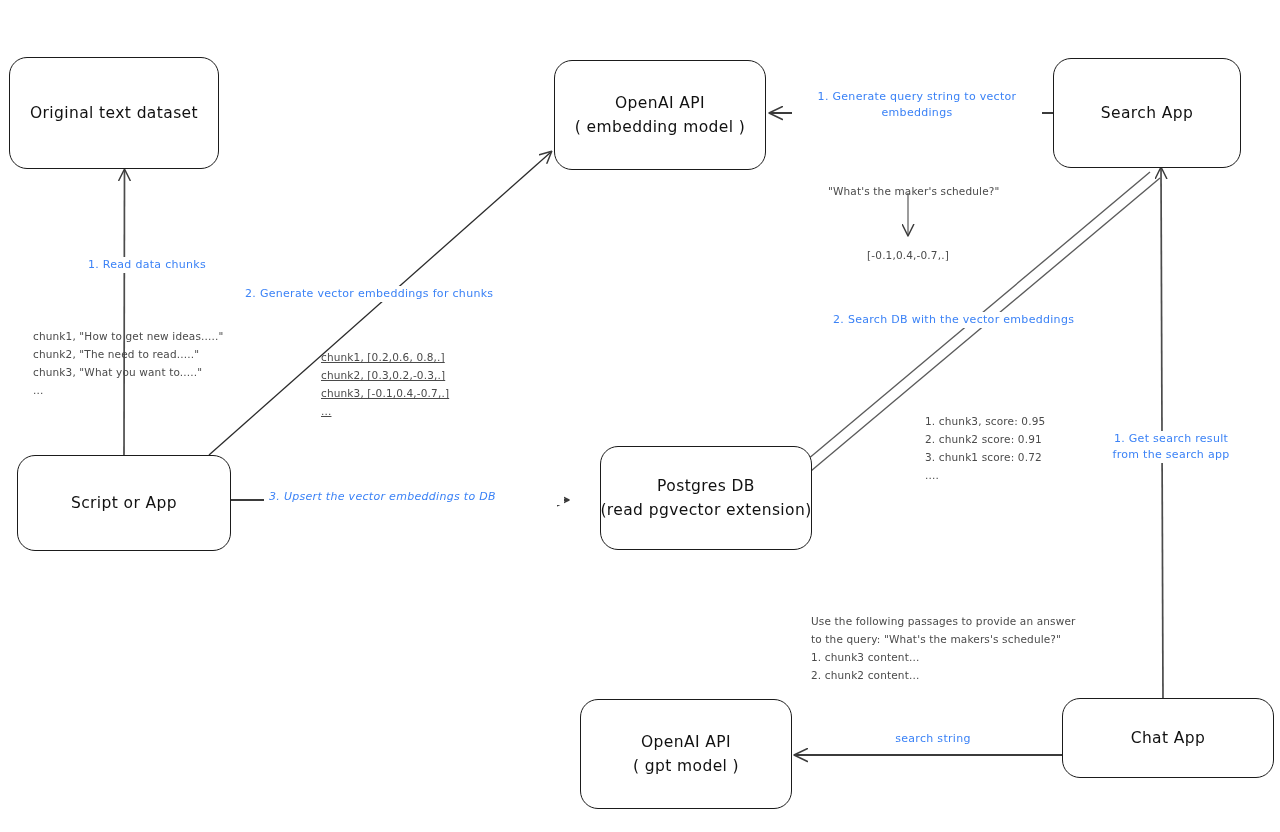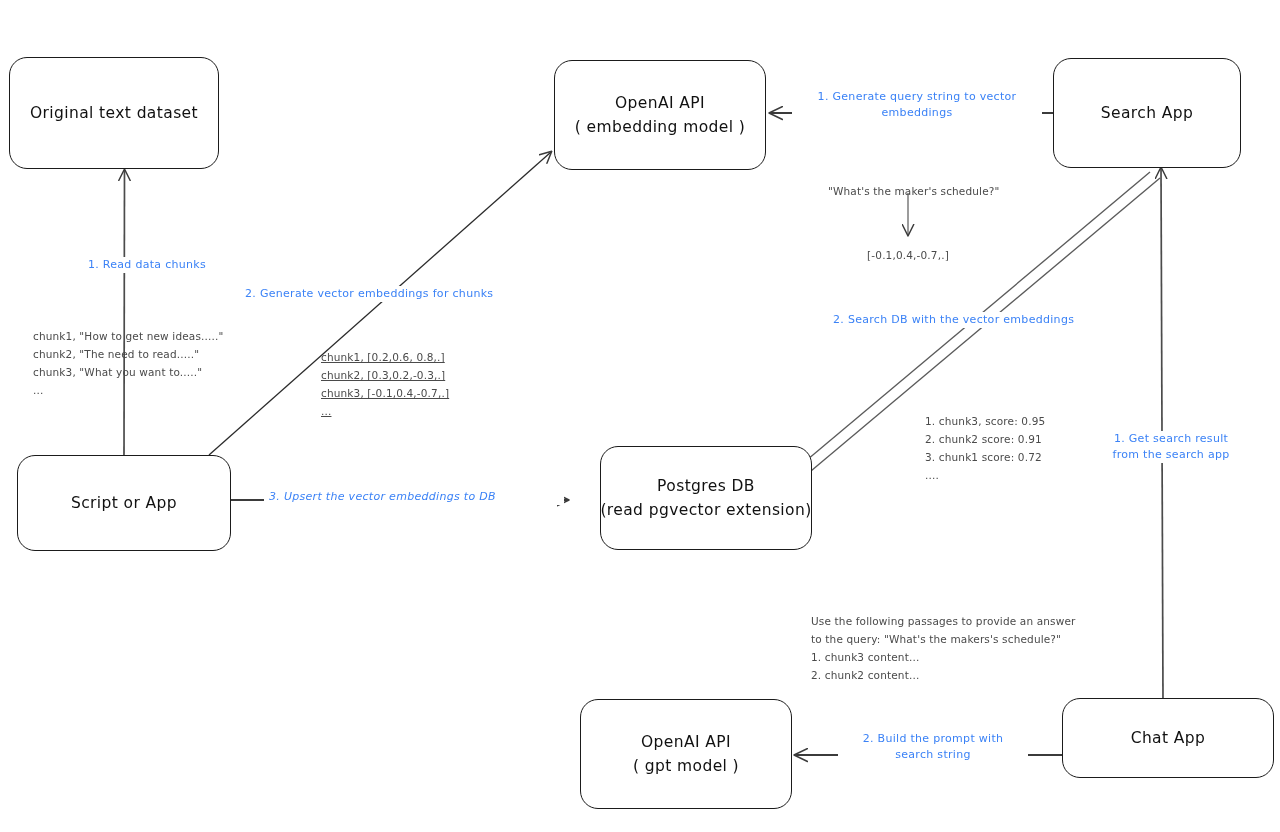--- a/index.html
+++ b/index.html
@@ -159,21 +159,20 @@
   </div>
 
   <div class="edge-label left" style="left:828px; top:312px; width:300px;">2. Search DB with the vector embeddings</div>
 
   <div class="edge-label" style="left:1088px; top:431px; width:156px;">
     <div>1. Get search result</div>
     <div>from the search app</div>
   </div>
 
   <div class="edge-label" style="left:838px; top:731px; width:180px;">
-    <div>2. Build the prompt with</div>
     <div>search string</div>
   </div>
 
   <div class="note" style="left:33px; top:327px;">chunk1, "How to get new ideas....."
 chunk2, "The need to read....."
 chunk3, "What you want to....."
 ...</div>
 
   <div class="note" style="left:321px; top:348px;text-decoration:underline;">chunk1, [0.2,0.6, 0.8,.]
 chunk2, [0.3,0.2,-0.3,.]

